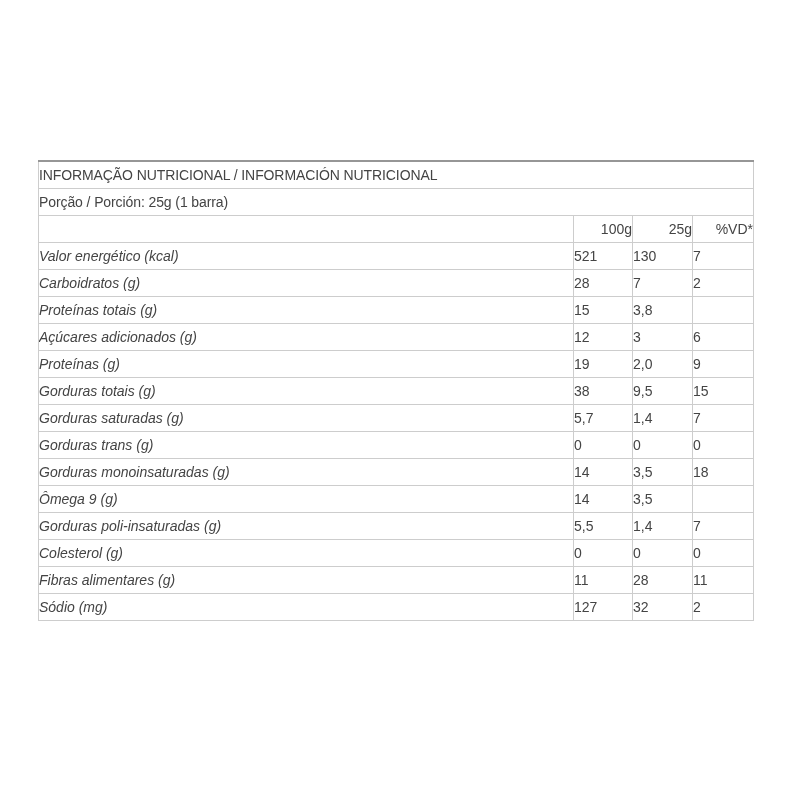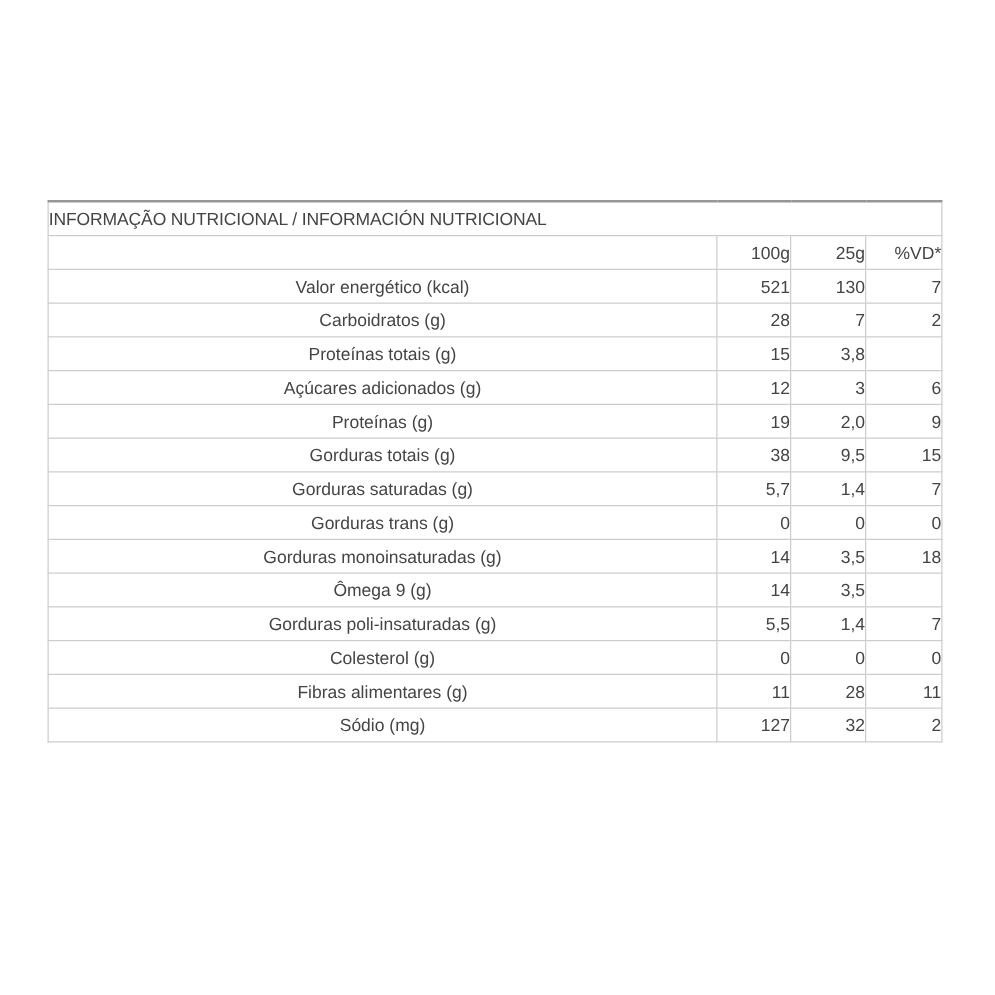--- a/index.html
+++ b/index.html
@@ -46,40 +46,44 @@
   }
   .col-header-cell {
     text-align: right;
     font-weight: 700;
     color: #3d3d3d;
   }
   .spacer-cell {
     border-left: 1px solid #cdcdcd;
   }
   .label-cell {
-    text-align: center;
+    text-align: left;
     padding-left: 10px;
+    font-style: italic;
   }
   .value-cell {
-    text-align: right;
+    text-align: left;
   }
 </style>
 </head>
 <body>
 
 <table class="nutri-table">
   <colgroup>
     <col style="width:535px">
     <col style="width:59px">
     <col style="width:60px">
     <col style="width:61px">
   </colgroup>
   <tbody>
     <tr>
       <td class="title-cell" colspan="4">INFORMAÇÃO NUTRICIONAL / INFORMACIÓN NUTRICIONAL</td>
+    </tr>
+    <tr>
+      <td class="portion-cell" colspan="4">Porção / Porción: 25g (1 barra)</td>
     </tr>
     <tr>
       <td class="spacer-cell"></td>
       <td class="col-header-cell">100g</td>
       <td class="col-header-cell">25g</td>
       <td class="col-header-cell">%VD*</td>
     </tr>
   </tbody>
   <tbody>
       <tr>

